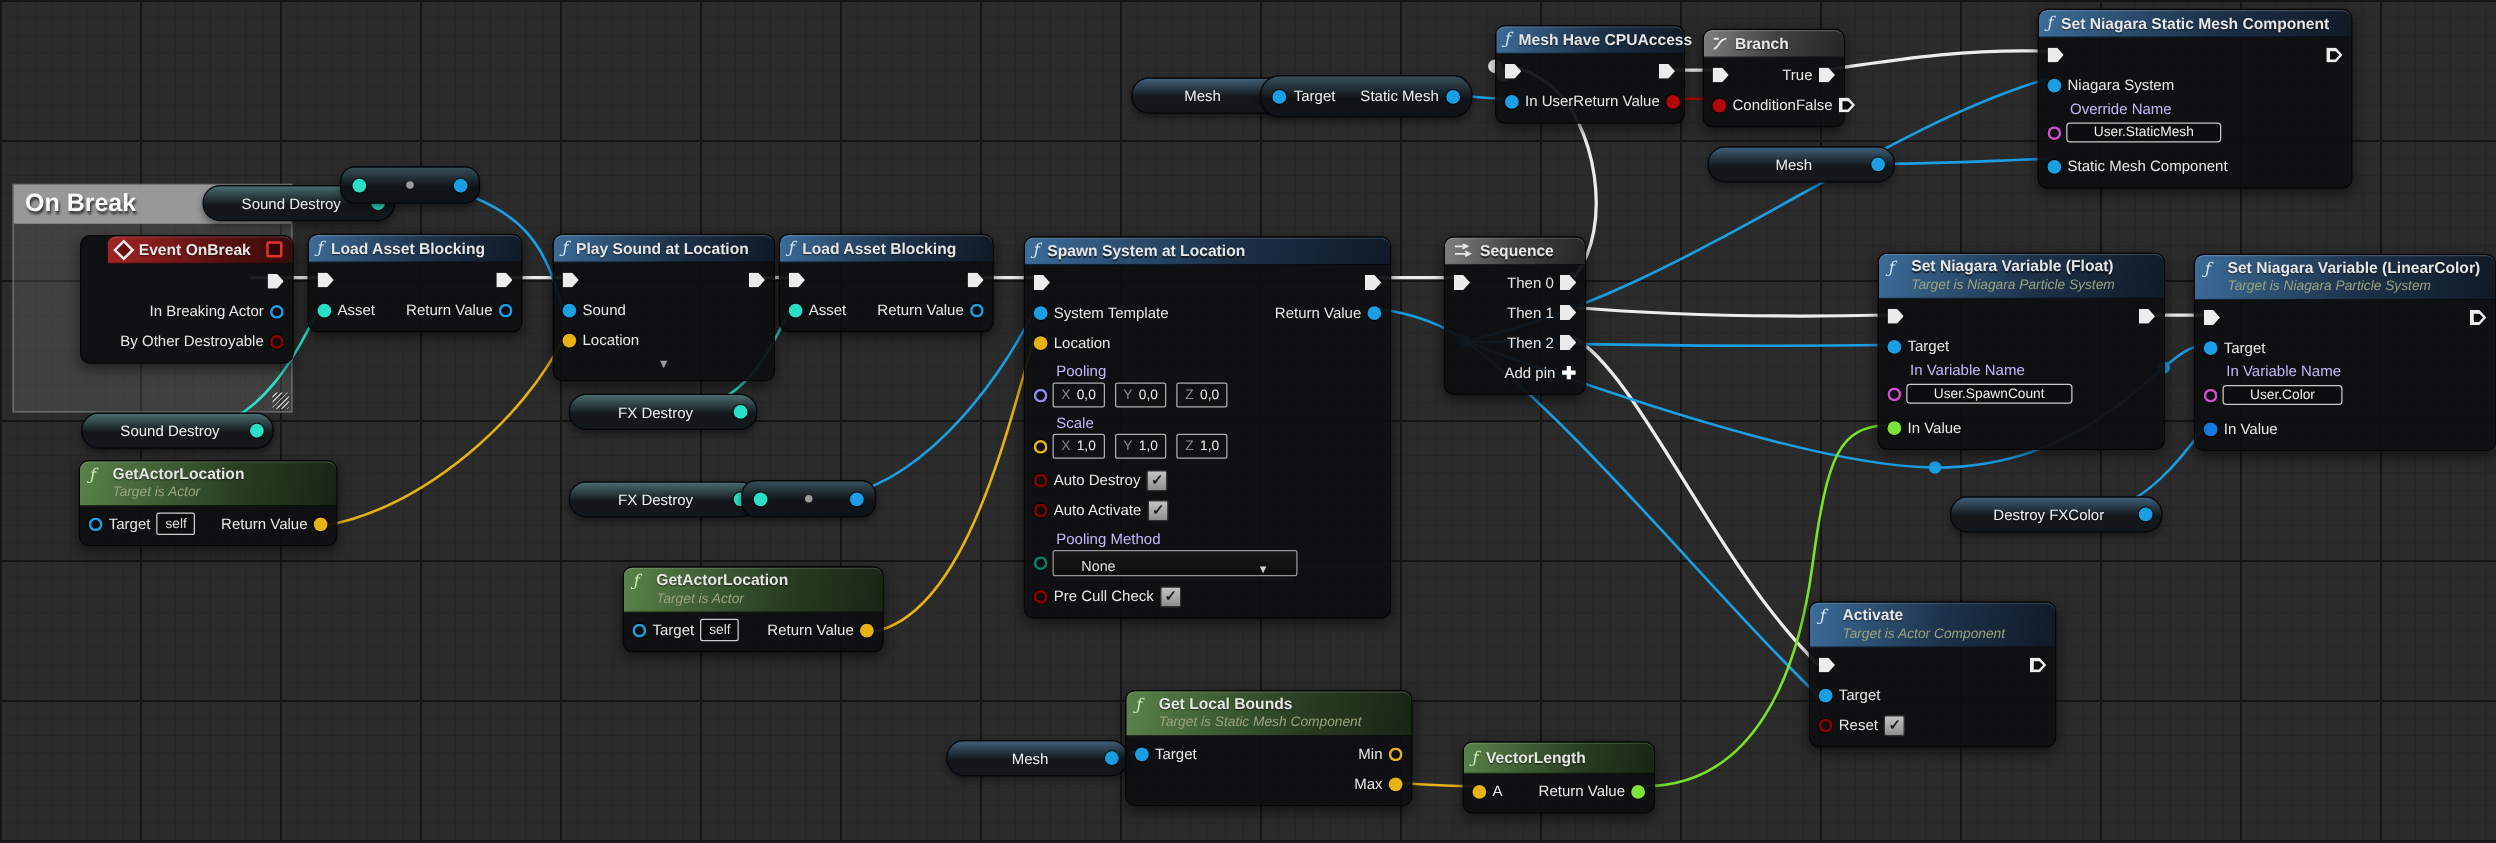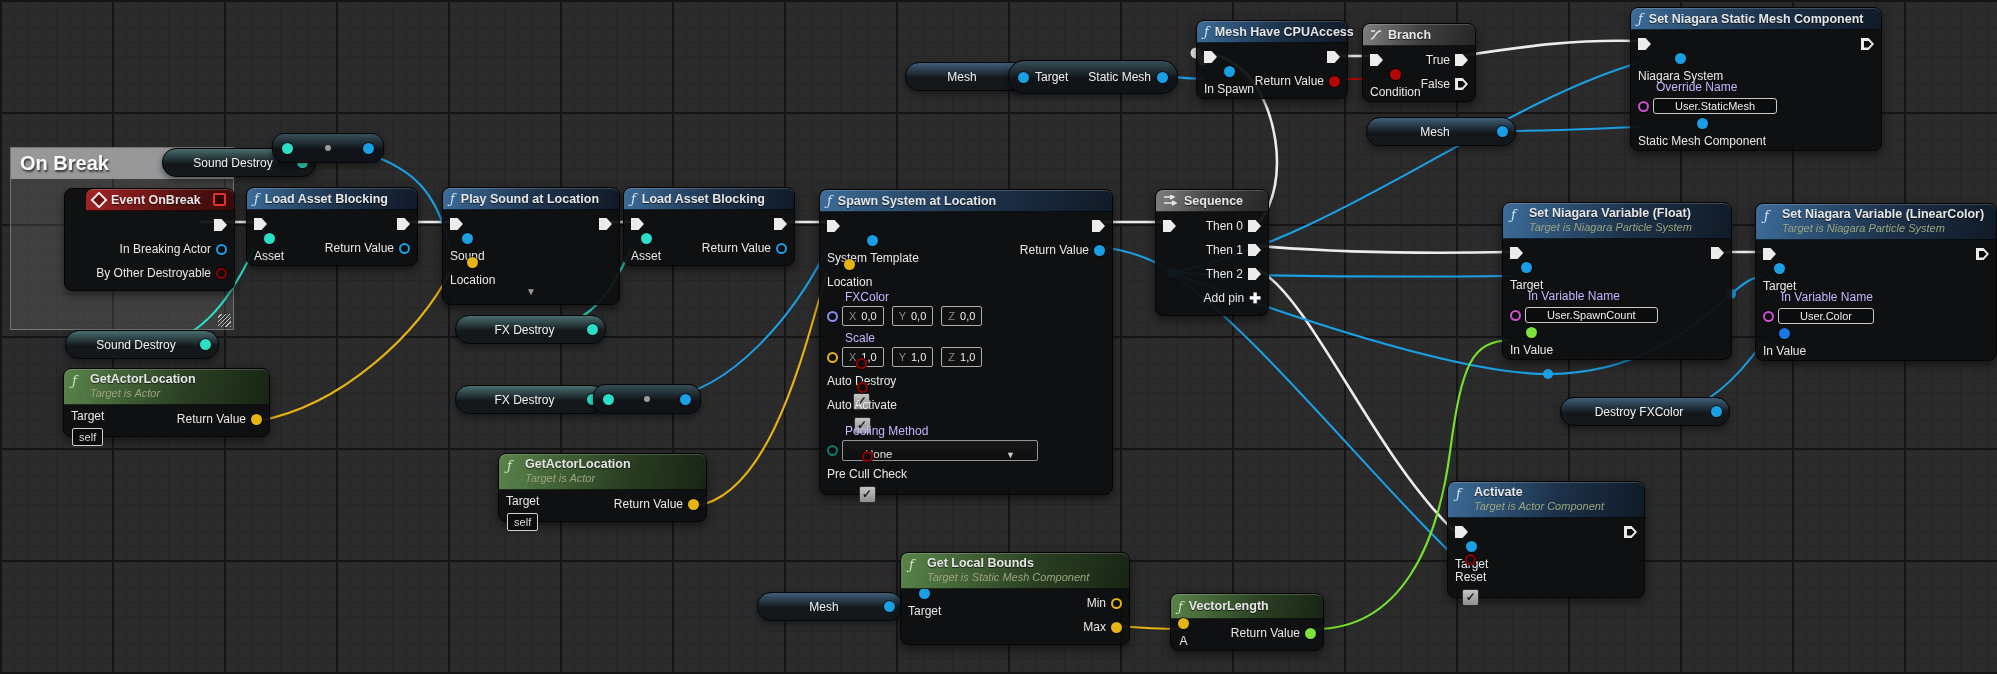--- a/index.html
+++ b/index.html
@@ -30,21 +30,21 @@
   .hdr2 .title{font-weight:bold;font-size:12.5px;white-space:nowrap;text-shadow:0 1px 1px rgba(0,0,0,.65);display:block;}
   .sub{font-style:italic;font-size:11px;color:#9aa37c;white-space:nowrap;}
   .g-blue{background:linear-gradient(100deg,rgba(62,112,158,.97),rgba(30,52,78,.93) 55%,rgba(17,28,42,.9));}
   .g-green{background:linear-gradient(100deg,rgba(92,136,76,.97),rgba(44,66,36,.93) 60%,rgba(26,40,22,.9));}
   .g-red{background:linear-gradient(100deg,rgba(170,37,37,.97),rgba(96,18,18,.93) 60%,rgba(58,12,12,.9));}
   .g-gray{background:linear-gradient(100deg,rgba(134,134,134,.95),rgba(72,72,72,.9) 50%,rgba(42,42,42,.88));}
   .ficon{font-style:italic;font-family:"DejaVu Serif",serif;font-size:13px;color:#cfe4f2;flex:0 0 auto;}
   .g-green .ficon,.gficon{color:#cdeab8;}
   .rows{padding:2px 0 5px;}
   .row{display:flex;align-items:center;height:24px;padding:0 7px;}
-  .l{display:flex;align-items:center;gap:5px;flex-direction:column;}
+  .l{display:flex;align-items:center;gap:5px;}
   .r{display:flex;align-items:center;gap:5px;margin-left:auto;}
   .plabel{white-space:nowrap;color:#e8e8e8;}
   .pin{width:11px;height:11px;border-radius:50%;background:var(--c);box-shadow:0 0 0 1px rgba(0,0,0,.55);flex:0 0 auto;}
   .pin.h{background:#0c0d0f;box-shadow:inset 0 0 0 2px var(--c),0 0 0 1px rgba(0,0,0,.55);}
   .exec{width:13px;height:12px;background:#ececec;clip-path:polygon(0 0,58% 0,100% 50%,58% 100%,0 100%);flex:0 0 auto;position:relative;}
   .exec.h::after{content:"";position:absolute;left:2.5px;top:2.5px;width:8px;height:7px;background:#0c0d0f;
                  clip-path:polygon(0 0,58% 0,100% 50%,58% 100%,0 100%);}
   .vlabel{margin-left:25px;font-size:12px;height:15px;color:#c4b5fd;}
   .vrow{display:flex;align-items:center;gap:4px;padding:0 7px;height:22px;}
   .vbox{display:inline-flex;align-items:center;gap:5px;border:1px solid #adadad;border-radius:2px;background:#101113;
@@ -300,21 +300,21 @@
             <span class="pin" style="--c:#1b9fe4"></span>
           </span>
         </div>
       <div class="row">
           <span class="l">
             <span class="pin" style="--c:#e6b214"></span>
             <span class="plabel">Location</span>
           </span>
         </div>
       <div class="mt4">
-          <div class="vlabel">FXColor</div>
+          <div class="vlabel">Pooling</div>
         <div class="vrow">
             <span class="pin h" style="--c:#8c8cf0"></span>
           <span class="vbox">
               <span class="ax">X</span>
               <span class="vv">0,0</span>
             </span>
           <span class="vbox">
               <span class="ax">Y</span>
               <span class="vv">0,0</span>
             </span>
@@ -435,21 +435,21 @@
           <span class="l">
             <span class="exec"></span>
           </span>
         <span class="r">
             <span class="exec"></span>
           </span>
         </div>
       <div class="row">
           <span class="l">
             <span class="pin" style="--c:#1b9fe4"></span>
-            <span class="plabel">In Spawn</span>
+            <span class="plabel">In User</span>
           </span>
         <span class="r">
             <span class="plabel">Return Value</span>
             <span class="pin" style="--c:#b40707"></span>
           </span>
         </div>
     </div>
   </div>
 
   <div class="node" style="left:1362px;top:23px;width:112px;">

